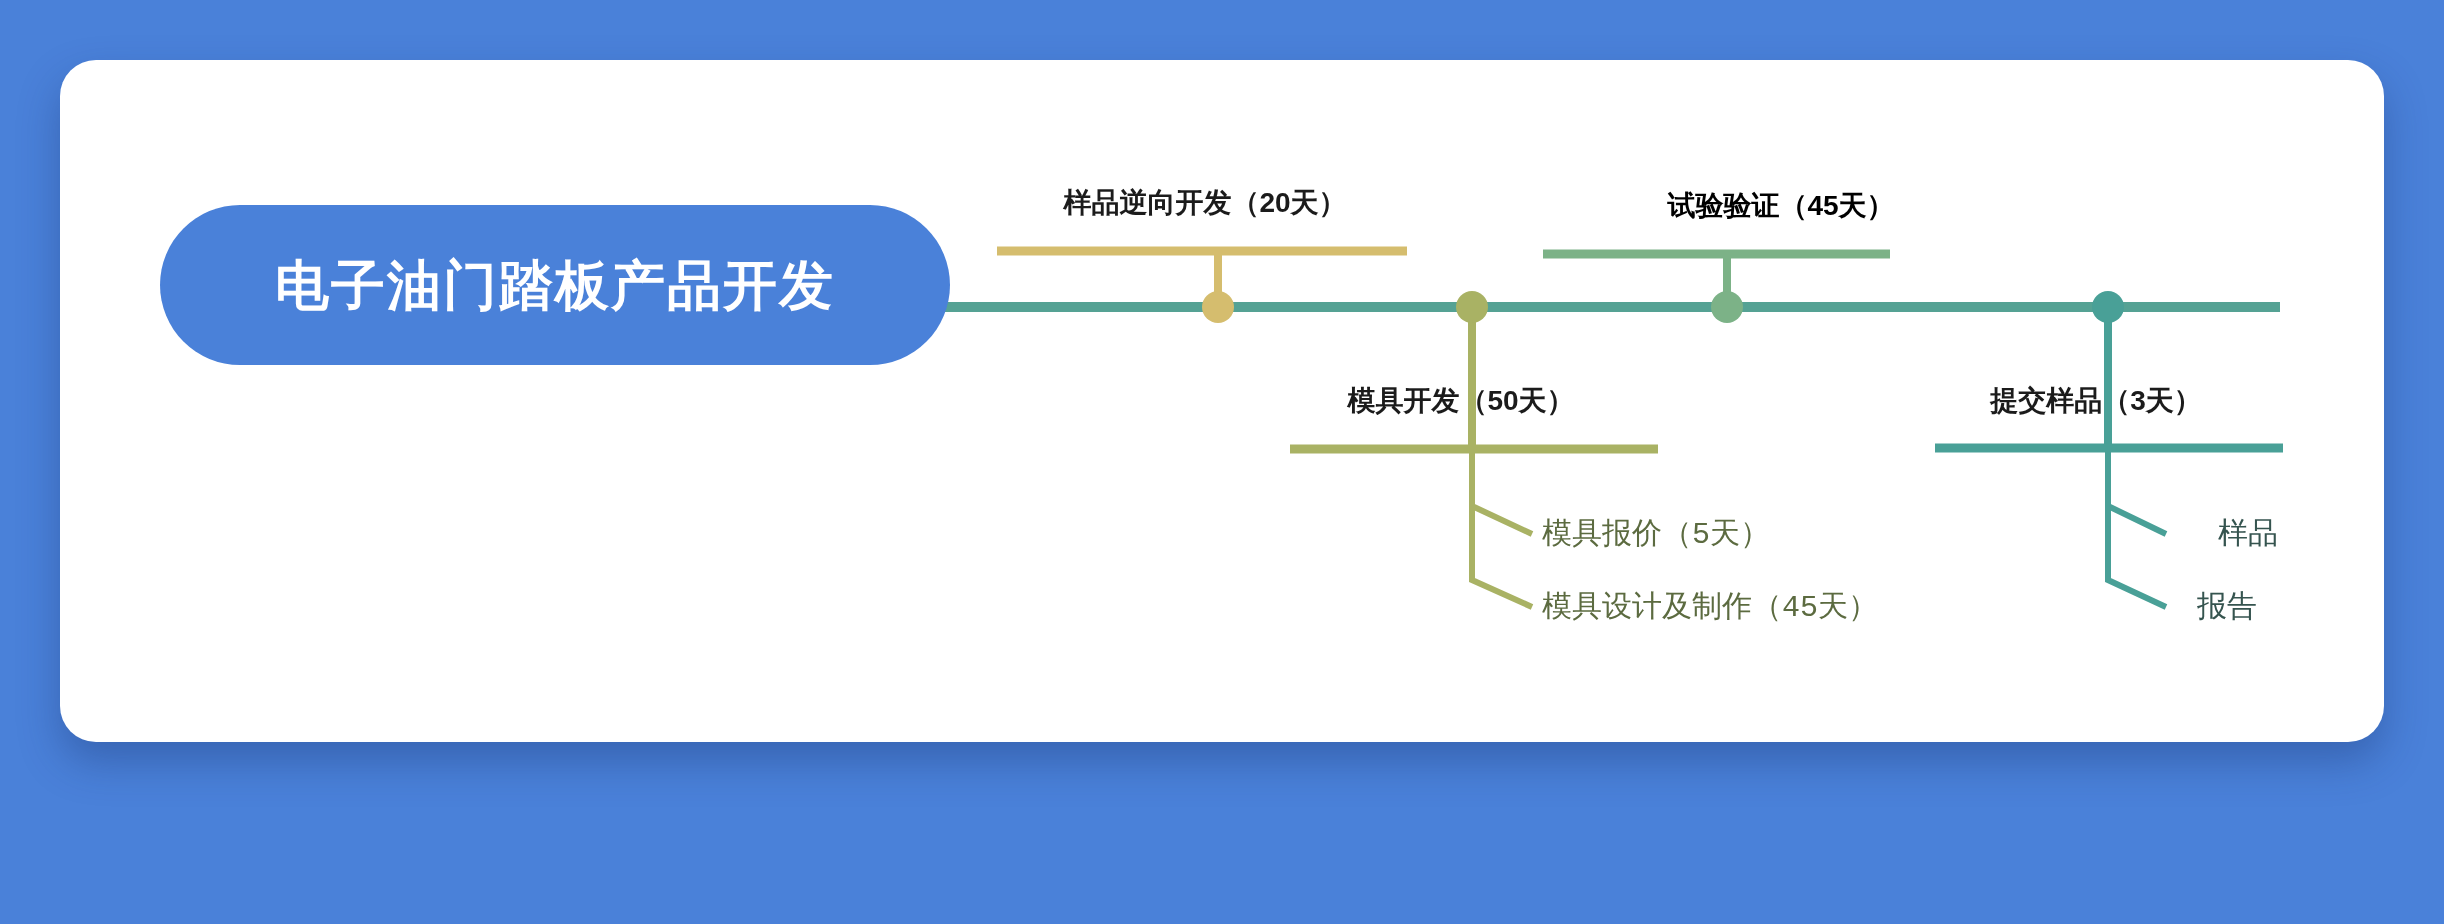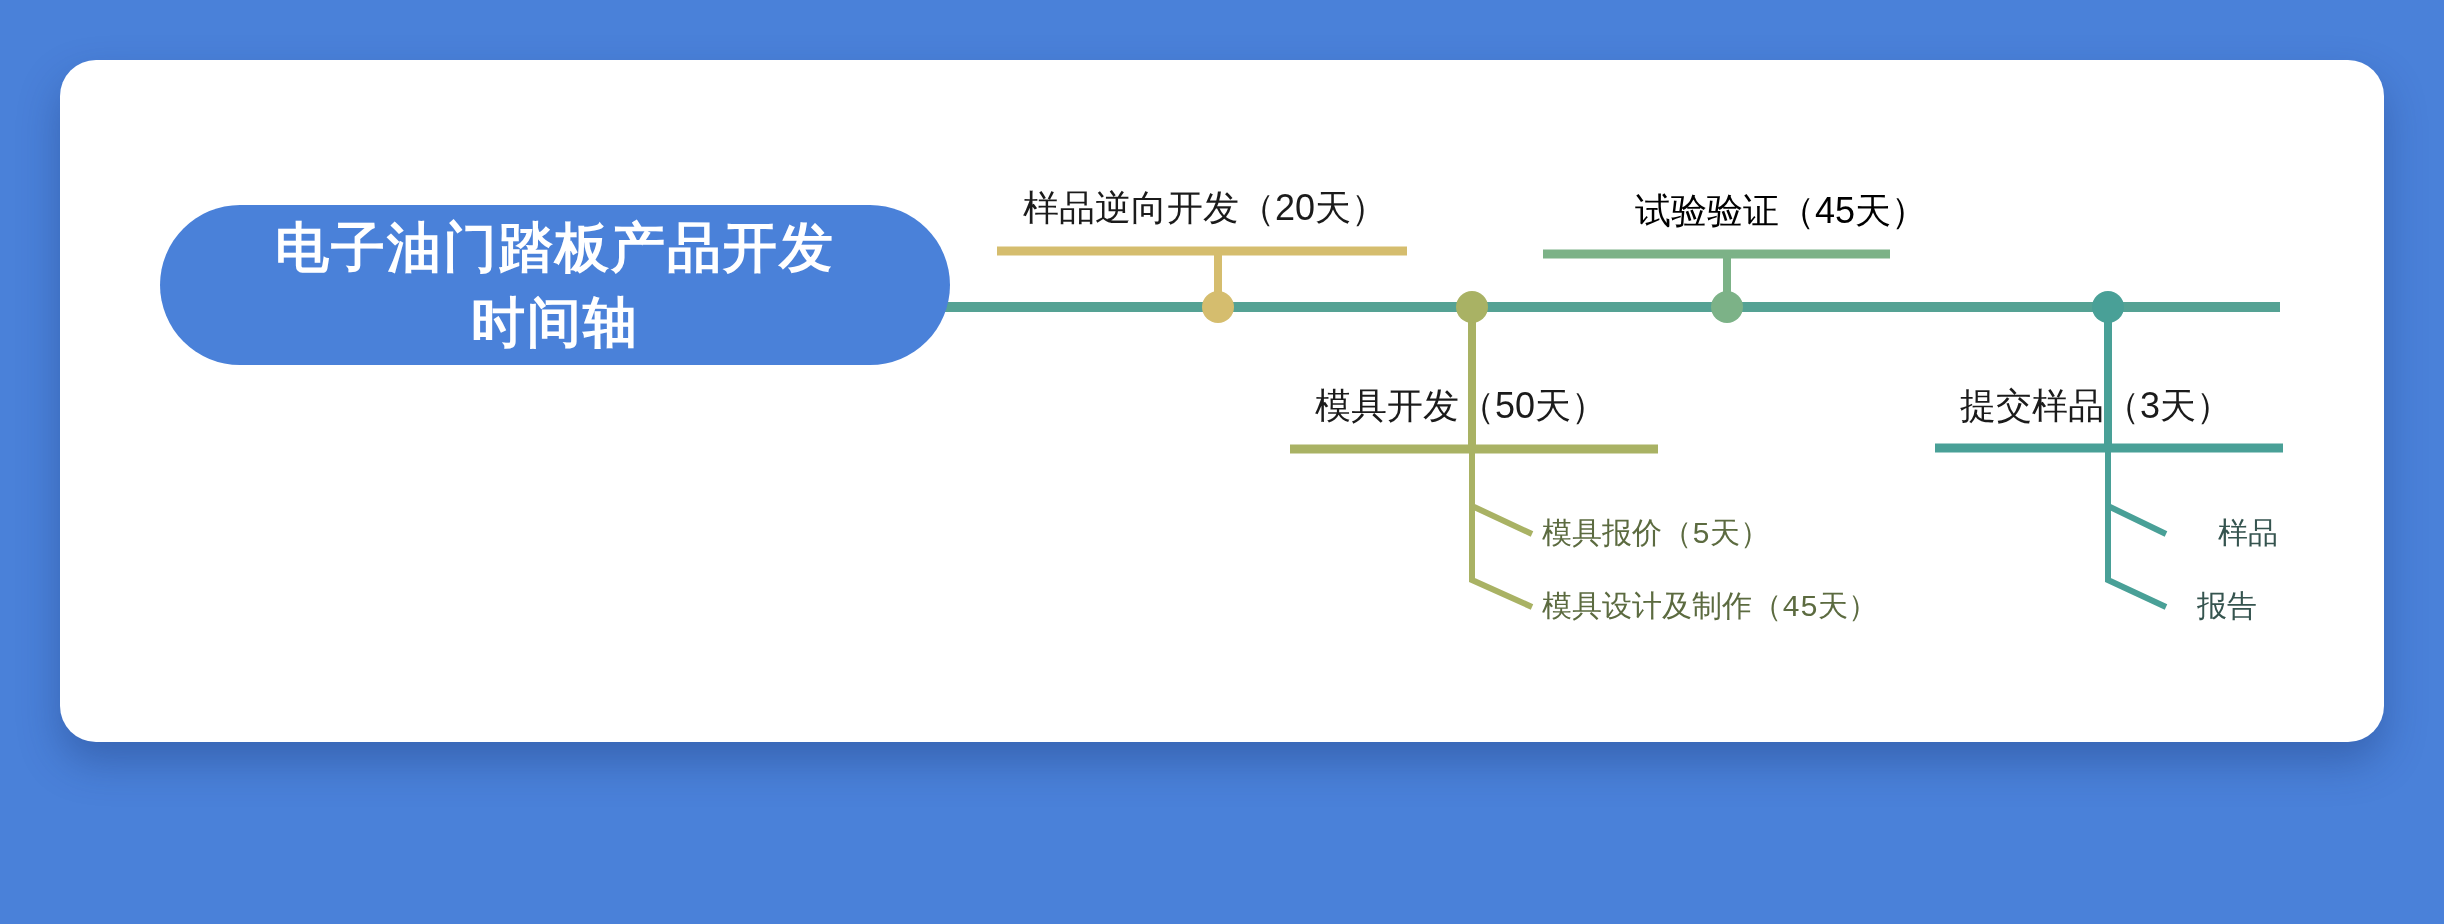--- a/index.html
+++ b/index.html
@@ -35,22 +35,22 @@
     letter-spacing: 2px;
   }
   .diagram-svg {
     position: absolute;
     left: 0; top: 0;
     width: 2444px; height: 924px;
   }
   .branch-label {
     position: absolute;
     width: 600px;
-    font-size: 36px;
-    font-weight: normal;
+    font-size: 28px;
+    font-weight: bold;
     text-align: center;
     white-space: nowrap;
     cursor: default;
   }
   .child-label {
     position: absolute;
     font-size: 30px;
     font-weight: 500;
     line-height: 36px;
     white-space: nowrap;
@@ -85,21 +85,20 @@
 
   <circle cx="1218" cy="307" r="16" fill="#D5BD6E"></circle>
   <circle cx="1472" cy="307" r="16" fill="#A9B264"></circle>
   <circle cx="1727" cy="307" r="16" fill="#7CB287"></circle>
   <circle cx="2108" cy="307" r="16" fill="#49A097"></circle>
 </svg>
 
 <div class="root-pill" style="background-color: rgb(74, 129, 217);">
   <div class="root-title" style="color: rgb(255, 255, 255);">
     <div>电子油门踏板产品开发</div>
-    <div>时间轴</div>
   </div>
 </div>
 
 <div class="branch-label" style="left: 905px; top: 184px; color: rgb(27, 27, 27);">样品逆向开发（20天）</div>
 
 <div class="branch-label" style="left: 1161px; top: 382px; color: rgb(27, 27, 27);">模具开发（50天）</div>
 
 <div class="branch-label" style="left: 1481px; top: 187px; color: #000000;">试验验证（45天）</div>
 
 <div class="branch-label" style="left: 1796px; top: 382px; color: rgb(27, 27, 27);">提交样品（3天）</div>

